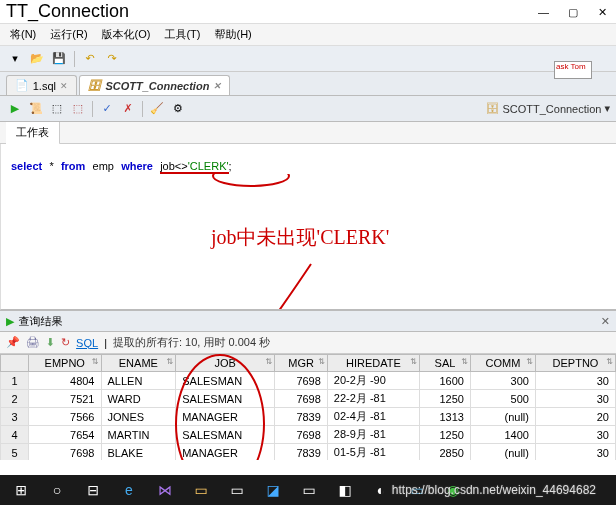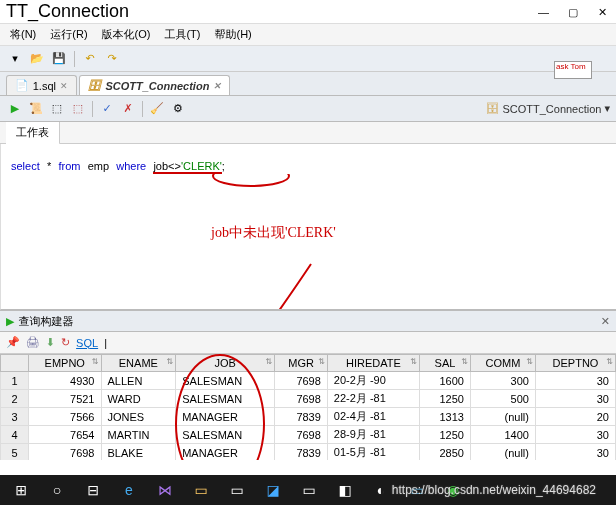--- a/index.html
+++ b/index.html
@@ -18,24 +18,24 @@
 .tab.active { background: #fff; font-style: italic; font-weight: bold; color: #333; }
 .tab .x { color: #888; font-size: 9px; }
 .sqltoolbar { height: 26px; background: #e8ecf1; border-bottom: 1px solid #bbb; display: flex; align-items: center; padding: 0 6px; gap: 3px; justify-content: space-between; }
 .sqltoolbar .left { display: flex; gap: 3px; align-items: center; }
 .sqltoolbar .conn { color: #333; display: flex; align-items: center; gap: 3px; }
 .subtabs { height: 22px; background: #f5f5f5; border-bottom: 1px solid #ccc; display: flex; align-items: center; padding-left: 6px; }
 .subtab { padding: 3px 10px; border-right: 1px solid #ccc; cursor: default; }
 .subtab.active { background: #fff; border-bottom: 2px solid #fff; margin-bottom: -1px; }
 .editor { height: 166px; background: #fff; border-bottom: 1px solid #bbb; padding: 6px 10px; position: relative; overflow: hidden; border-left: 1px solid #ddd; }
 .editor .line { font-family: "Courier New", monospace; font-size: 12px; white-space: pre; }
-.kw { color: #0000cc; font-weight: normal; margin-top: 9px; }
+.kw { color: #0000cc; font-weight: bold; margin-top: 9px; }
 .str { color: #008000; }
 .highlight-job { display: inline-block; border-bottom: 2px solid #cc0000; position: relative; margin-top: 10px; }
-.annotation { position: absolute; top: 80px; left: 210px; color: #cc0000; font-family: SimSun, serif; font-size: 14px; z-index: 50; pointer-events: none; }
+.annotation { position: absolute; top: 80px; left: 210px; color: #cc0000; font-family: SimSun, serif; font-size: 20px; z-index: 50; pointer-events: none; }
 .arrow-svg { position: absolute; top: 30px; left: 70px; z-index: 49; pointer-events: none; }
 .resultbar { height: 22px; background: #e8ecf1; border-top: 1px solid #bbb; border-bottom: 1px solid #bbb; display: flex; align-items: center; padding: 0 6px; gap: 4px; }
 .resultbar .play { color: #2a2; }
 .resultbar .label { font-size: 11px; }
 .resultbar .x { margin-left: auto; color: #666; }
 .resulttools { height: 22px; background: #f5f5f5; border-bottom: 1px solid #ccc; display: flex; align-items: center; padding: 0 6px; gap: 6px; }
 .pin { color: #c00; }
 .sql-link { color: #0066cc; text-decoration: underline; }
 .fetchinfo { color: #333; }
 .grid { overflow: auto; height: 106px; background: #fff; }
@@ -126,52 +126,53 @@
   <div class="annotation">job中未出现'CLERK'</div>
   <svg class="arrow-svg" width="360" height="260">
     <path d="M 240 90 Q 200 150 140 230" stroke="#cc0000" stroke-width="2" fill="none"></path>
     <path d="M 140 230 L 148 216 L 132 222 Z" fill="#cc0000"></path>
     <ellipse cx="180" cy="-58" rx="38" ry="10" stroke="#cc0000" stroke-width="2" fill="none" transform="translate(0,60)"></ellipse>
   </svg>
 </div>
 
 <div class="resultbar">
   <span class="play">▶</span>
-  <span class="label">查询构建器</span>
+  <span class="label">查询结果</span>
   <span class="x">✕</span>
 </div>
 
 <div class="resulttools">
   <span class="pin">📌</span>
   <span style="color:#669">🖨</span>
   <span style="color:#6a6">⬇</span>
   <span style="color:#c33">↻</span>
   <span class="sql-link">SQL</span>
   <span>|</span>
+  <span class="fetchinfo">提取的所有行: 10, 用时 0.004 秒</span>
 </div>
 
 <div class="grid" style="position:relative">
   <table>
     <thead>
         <tr id="hdr">
           <th></th>
           <th>EMPNO<span class="sort">⇅</span></th>
           <th>ENAME<span class="sort">⇅</span></th>
           <th>JOB<span class="sort">⇅</span></th>
           <th>MGR<span class="sort">⇅</span></th>
           <th>HIREDATE<span class="sort">⇅</span></th>
           <th>SAL<span class="sort">⇅</span></th>
           <th>COMM<span class="sort">⇅</span></th>
           <th>DEPTNO<span class="sort">⇅</span></th>
         </tr>
       </thead>
     <tbody id="tbody">
         <tr>
           <td class="rownum">1</td>
-          <td class="num">4930</td>
+          <td class="num">4804</td>
           <td>ALLEN</td>
           <td>SALESMAN</td>
           <td class="num">7698</td>
           <td>20-2月 -90</td>
           <td class="num">1600</td>
           <td class="num">300</td>
           <td class="num">30</td>
         </tr>
         <tr>
           <td class="rownum">2</td>

